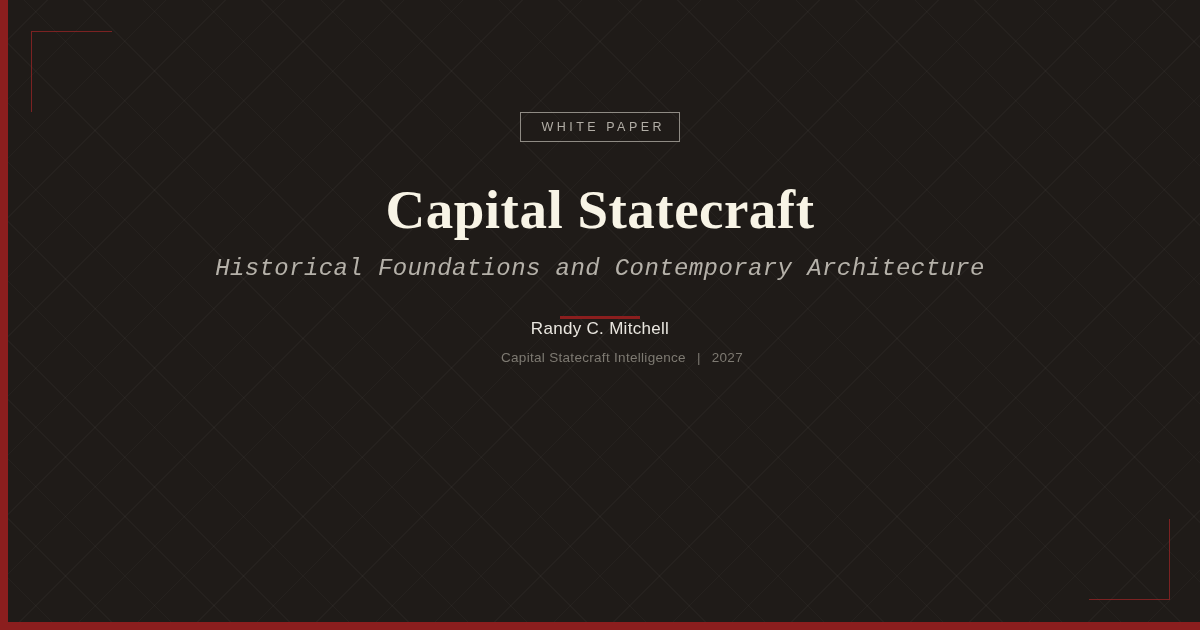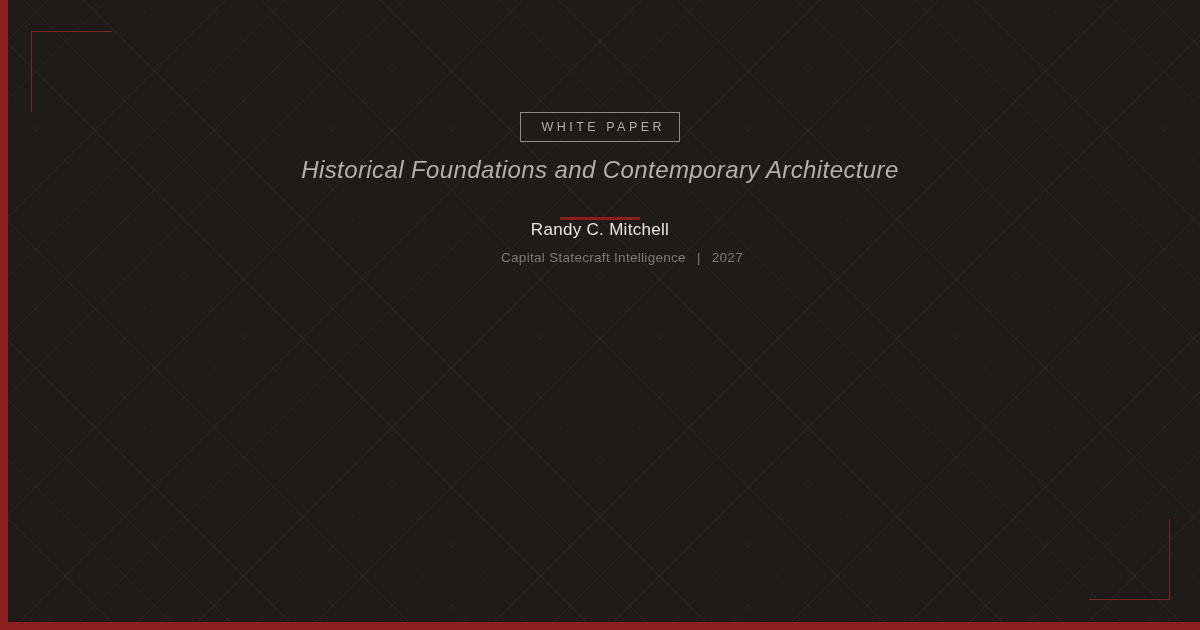--- a/index.html
+++ b/index.html
@@ -79,21 +79,21 @@
     margin: 36px 0 0 0;
     font-family: "Liberation Serif", "DejaVu Serif", serif;
     font-weight: 700;
     font-size: 55px;
     line-height: 1.15;
     letter-spacing: 0.5px;
     color: #f8f4e6;
   }
   .subtitle {
     margin: 14px 0 0 0;
-    font-family: Liberation Sans, sans-serif;
+    font-family: Liberation Mono, monospace;
     font-style: italic;
     font-size: 24px;
     line-height: 1.2;
     letter-spacing: 0.4px;
     color: #b5b1a9;
     text-align: right;
   }
   .divider {
     width: 80px;
     height: 3px;
@@ -126,20 +126,21 @@
   <div class="left-bar"></div>
   <div class="bottom-bar"></div>
   <div class="bracket tl"></div>
   <div class="bracket br"></div>
 
   <div class="content">
     <div class="badge">
       <span>WHITE PAPER</span>
     </div>
 
+    <h1 class="title">Capital Statecraft</h1>
 
     <p class="subtitle">Historical Foundations and Contemporary Architecture</p>
 
     <div class="divider"></div>
 
     <div class="author">Randy C. Mitchell</div>
 
     <div class="org-line">
       <span>Capital Statecraft Intelligence</span>
       <span class="sep">|</span>

